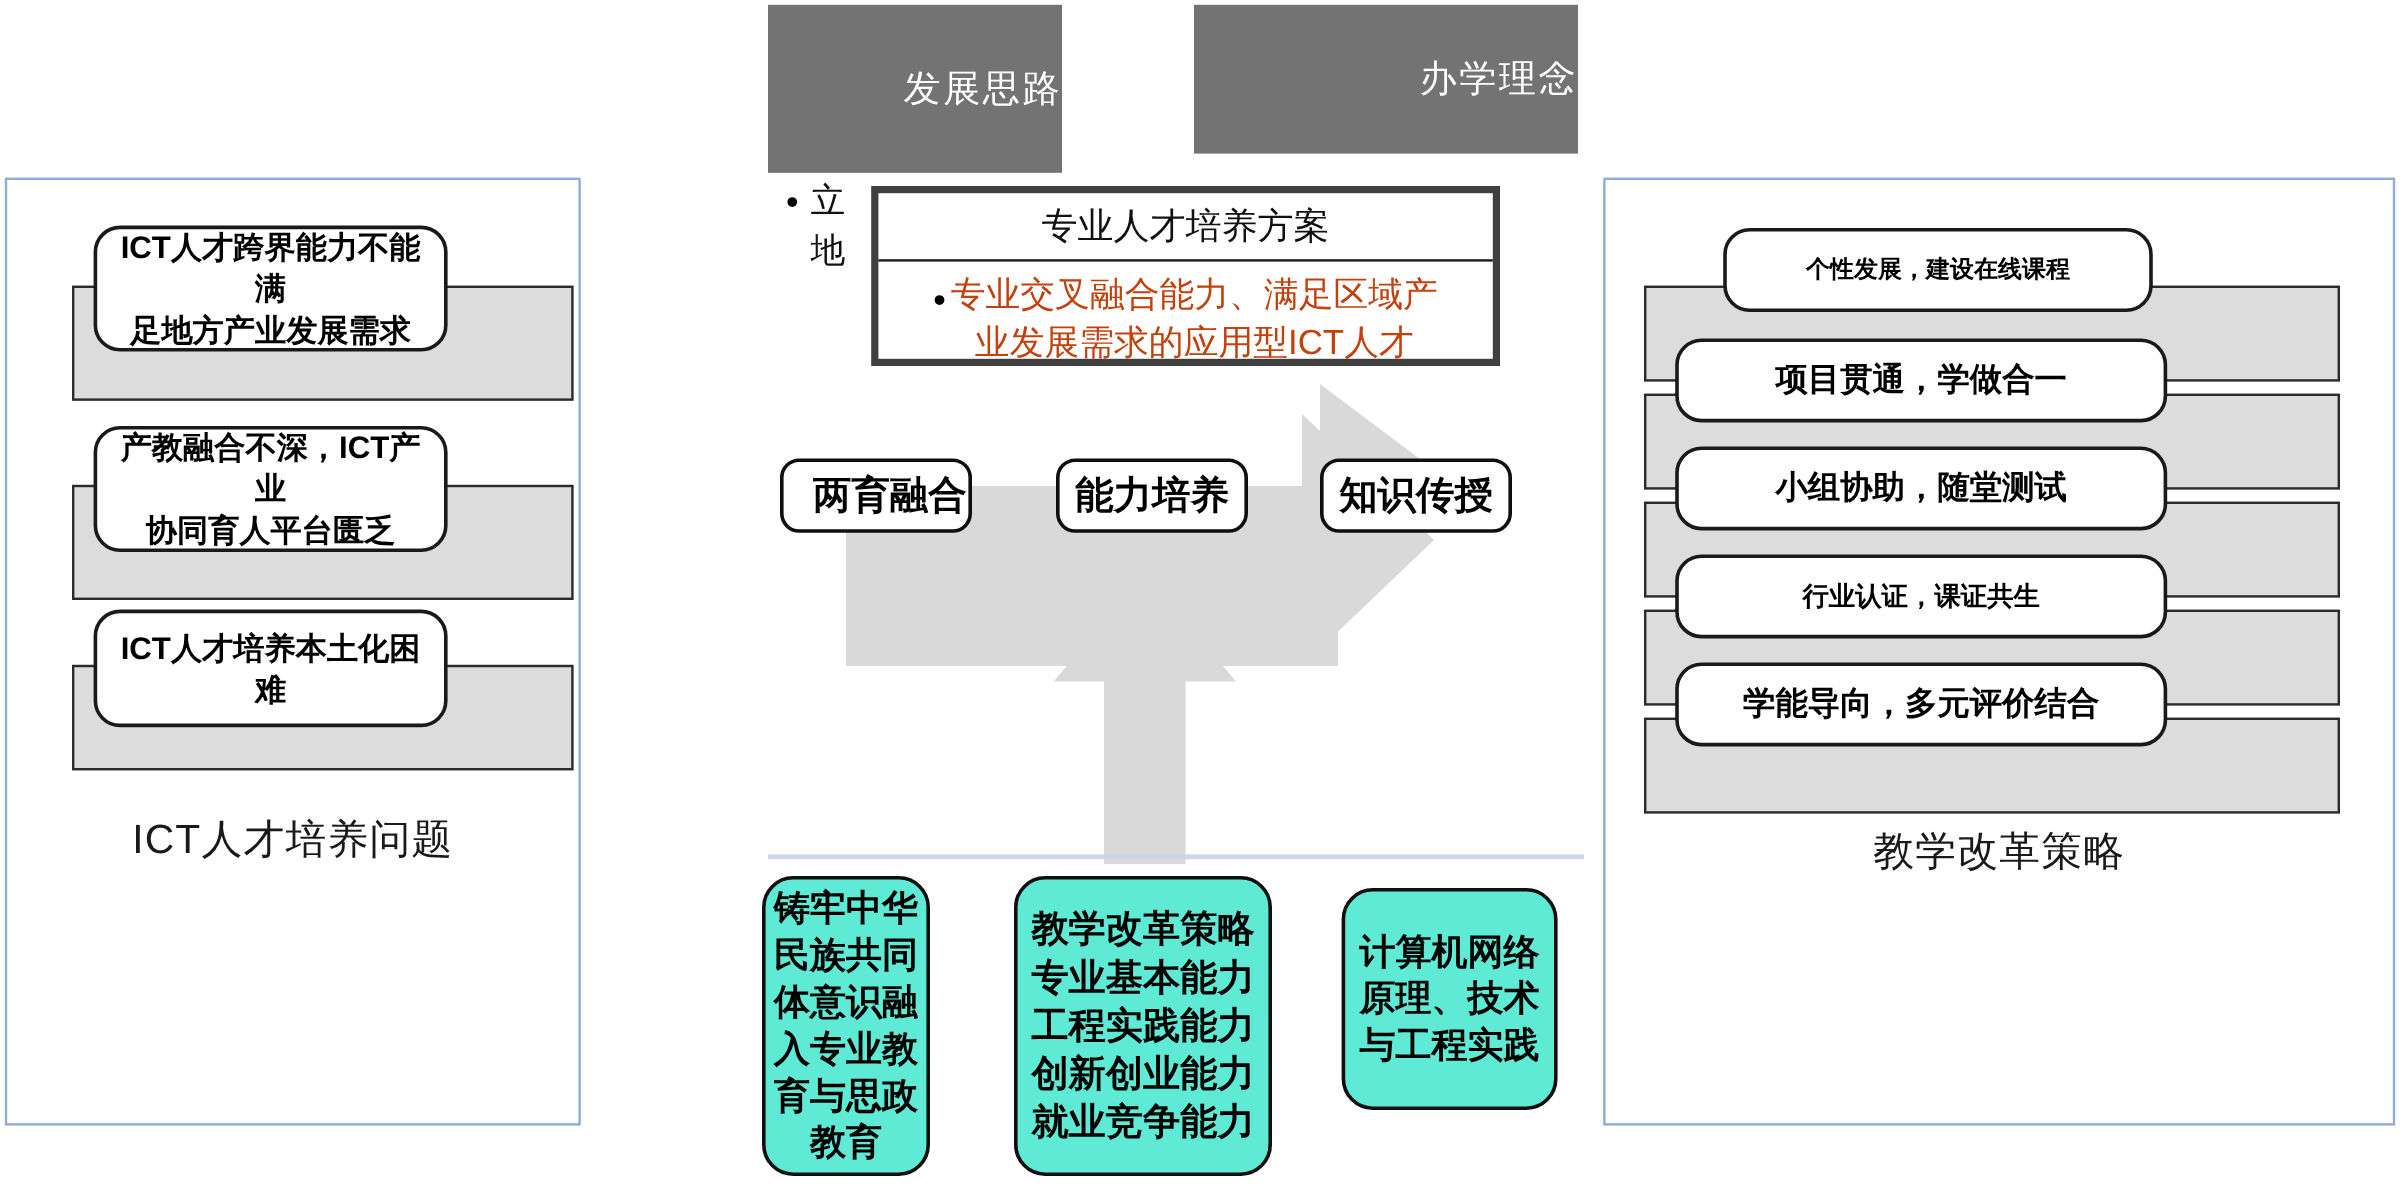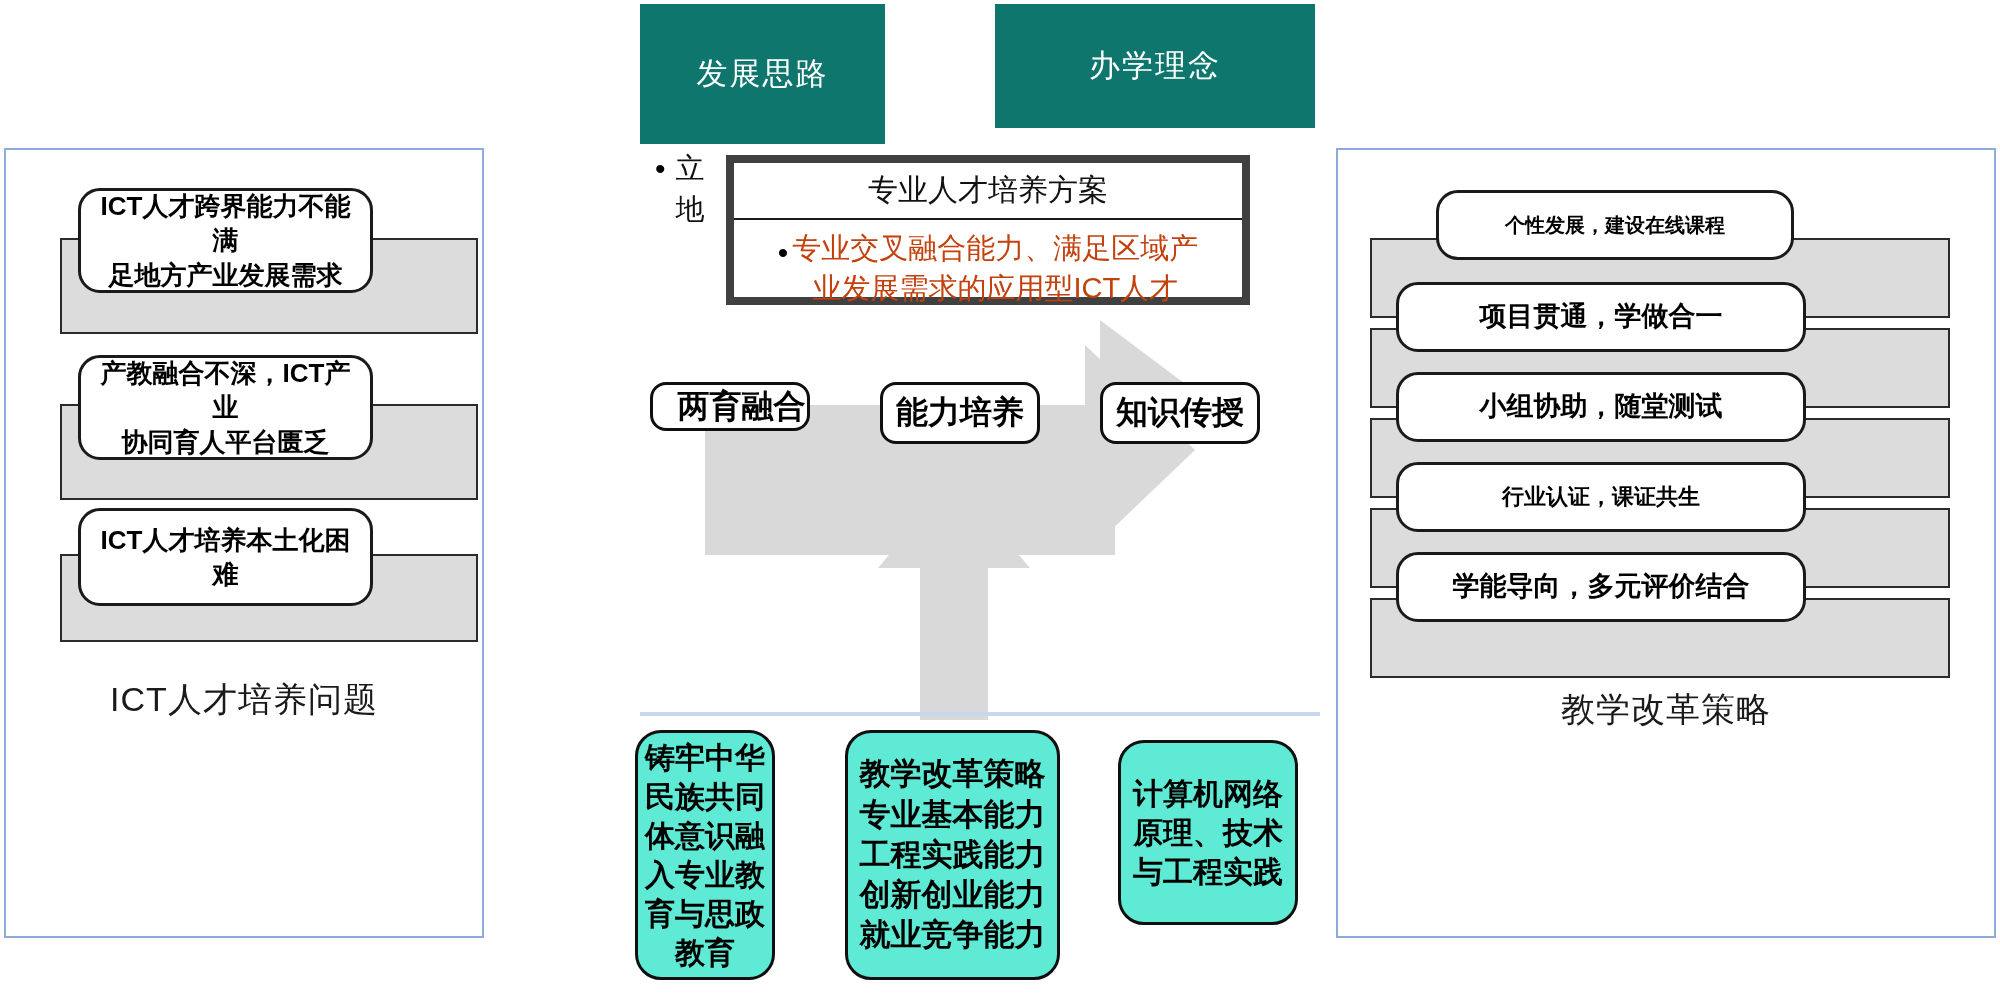--- a/index.html
+++ b/index.html
@@ -51,31 +51,32 @@
     border: 3px solid #1a1a1a;
     border-radius: 22px;
     font-weight: bold;
     color: #000000;
     line-height: 1.32;
     padding: 4px 10px;
   }
 
   
   .dark-head {
-    background: #0f766e;
+    background: #737373;
     color: #ffffff;
     font-size: 31px;
     font-weight: 400;
     letter-spacing: 2px;
+    justify-content: flex-end;
   }
 
   
   .plain-box {
     background: #ffffff;
-    border: 8px solid #404040;
+    border: 6px solid #404040;
   }
   .plain-box-title {
     font-size: 30px;
     color: #111;
   }
   .plain-box-body {
     font-size: 29px;
     color: #c2410c;
     line-height: 1.38;
     text-align: center;
@@ -186,21 +187,21 @@
   <svg class="abs arrow-layer" style="left:630px; top:300px; width:720px; height:420px;" viewBox="0 0 720 420">
 
     <path d="M 75 105 L 470 105 L 470 20 L 590 110 L 470 200 L 470 118 L 75 118 L 75 195 L 75 195 Z" fill="#D9D9D9"></path>
     <rect x="75" y="105" width="410" height="150" fill="#D9D9D9"></rect>
     <polygon points="455,45 565,150 455,255" fill="#D9D9D9"></polygon>
 
     <rect x="290" y="250" width="68" height="175" fill="#D9D9D9"></rect>
     <polygon points="324,178 400,268 248,268" fill="#D9D9D9"></polygon>
   </svg>
 
-  <div class="abs mini-pill center-txt" style="left:650px; top:382px; width:160px; height:49px;padding-left:23px;">
+  <div class="abs mini-pill center-txt" style="left:650px; top:382px; width:160px; height:62px;padding-left:23px;">
     <span>两育融合</span>
   </div>
   <div class="abs mini-pill center-txt" style="left:880px; top:382px; width:160px; height:62px;">
     <span>能力培养</span>
   </div>
   <div class="abs mini-pill center-txt" style="left:1100px; top:382px; width:160px; height:62px;">
     <span>知识传授</span>
   </div>
 
   <div class="abs divider-line" style="left:640px; top:712px; width:680px;"></div>

